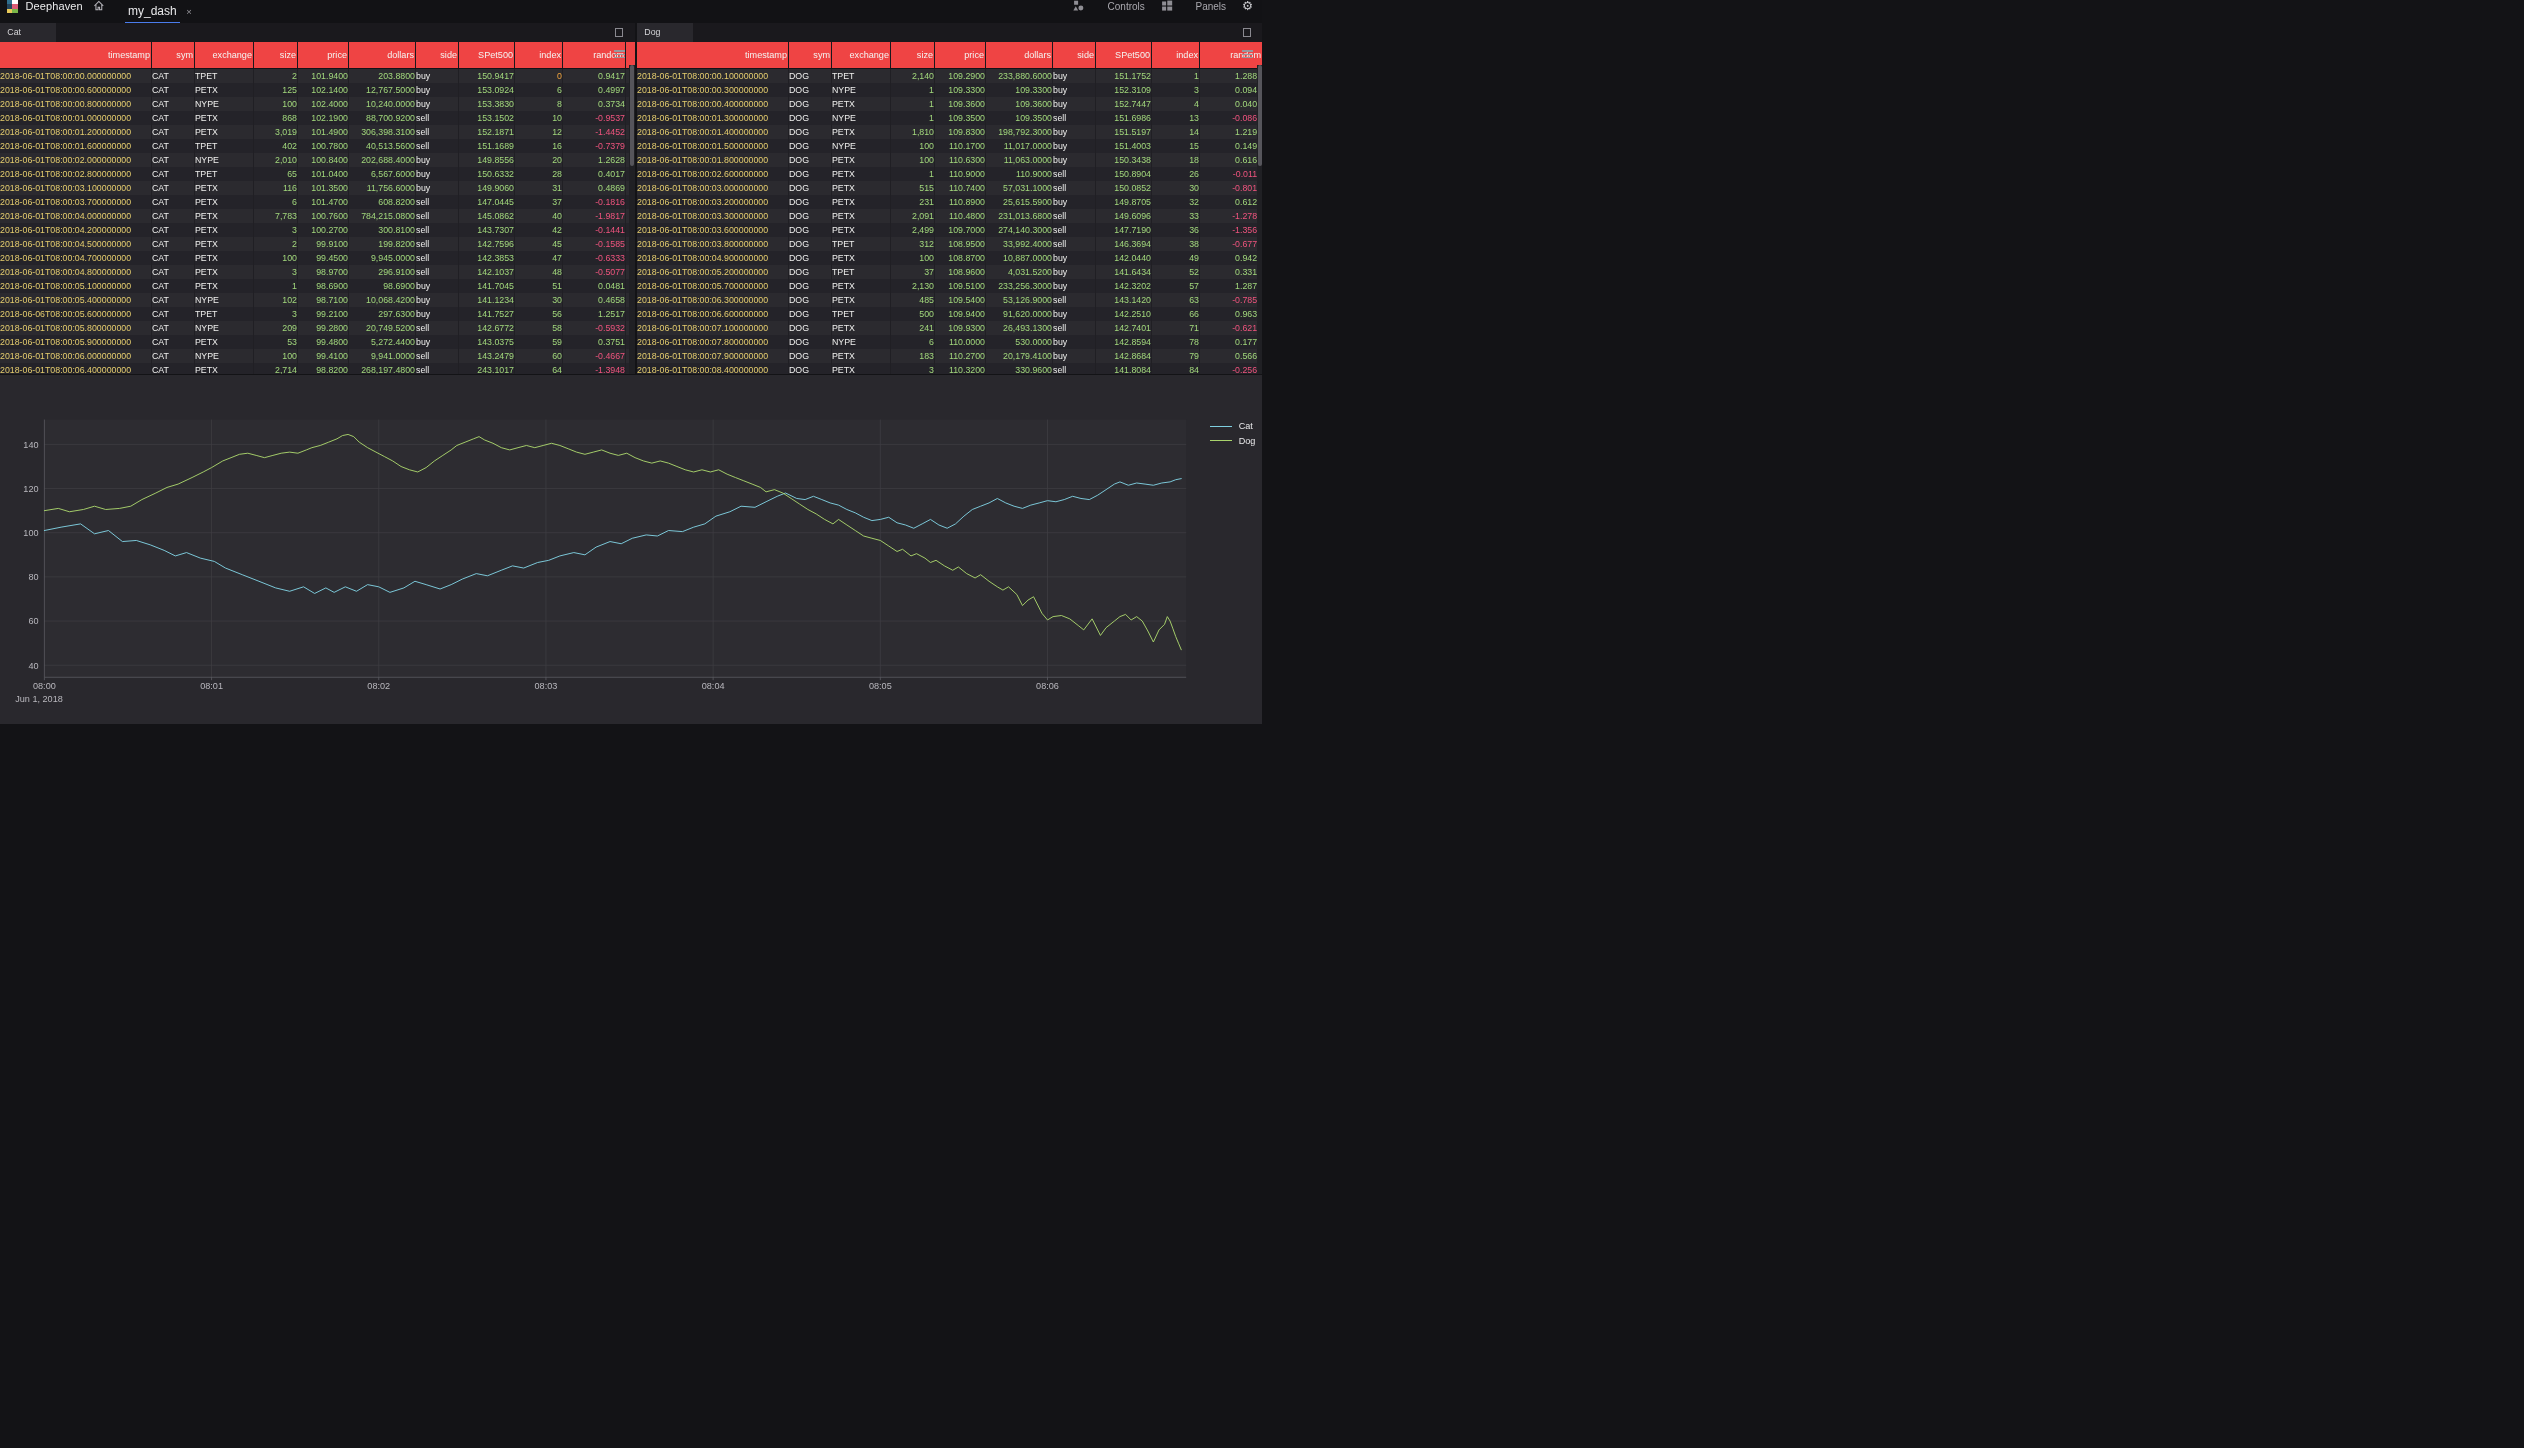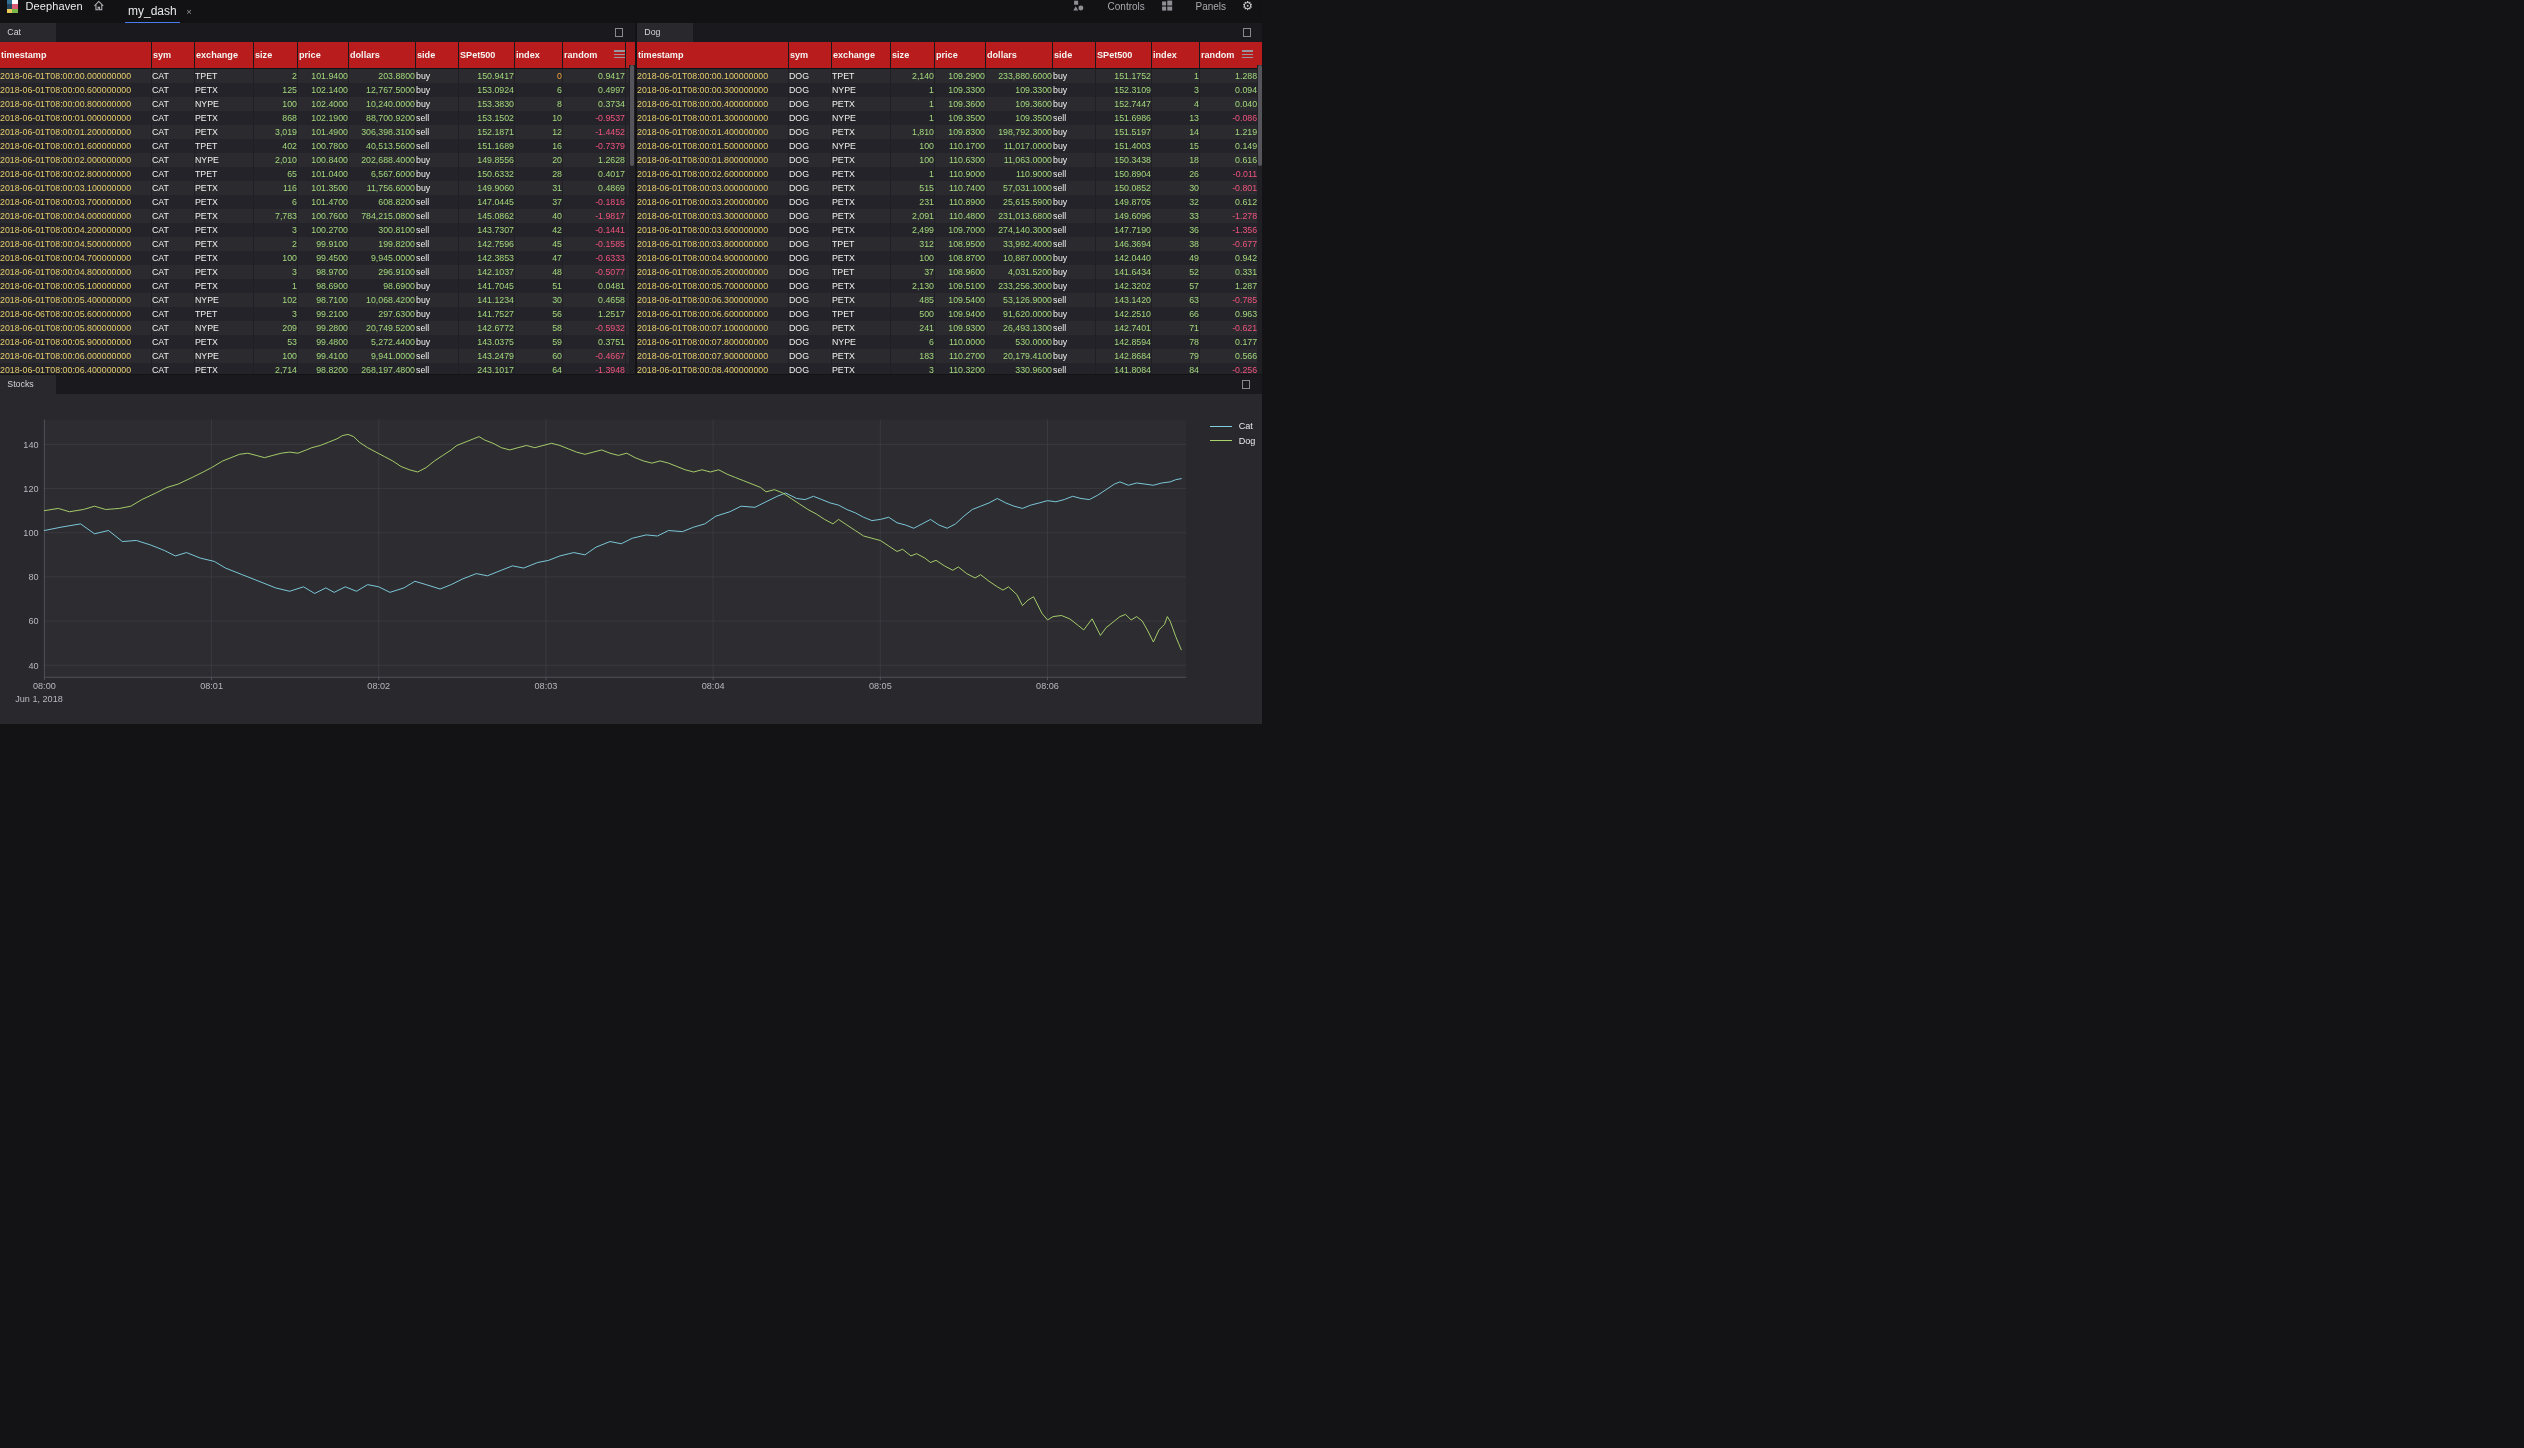--- a/index.html
+++ b/index.html
@@ -30,22 +30,22 @@
   .panel-stocks{left:0;top:375px;width:1262px;height:349px;}
   .tabbar{position:relative;height:19px;background:#1a191d;display:flex;align-items:flex-end;}
   .panel-tab{height:19px;line-height:19px;background:#29282d;padding:0 16px 0 7.3px;
              min-width:33px;font-size:8.8px;color:#d5d5d8;cursor:pointer;}
   .max-icon{position:absolute;right:11.7px;top:5.1px;width:6.6px;height:6.6px;
             border:1.1px solid #8a8990;cursor:pointer;}
 
   
   .grid-wrap{position:absolute;left:0;top:19px;right:0;bottom:0;overflow:hidden;}
   table.data-grid{border-collapse:collapse;table-layout:fixed;width:100%;}
-  table.data-grid th{height:23.4px;background:#b91c1c;color:#f4f4f2;font-size:9.1px;
-       font-weight:bold;text-align:left;border-right:1.5px solid #19181d;
+  table.data-grid th{height:23.4px;background:#ef4444;color:#f4f4f2;font-size:9.1px;
+       font-weight:normal;text-align:right;border-right:1.5px solid #19181d;
        border-bottom:1.5px solid #141318;white-space:nowrap;overflow:hidden;}
   table.data-grid th.filler{border-right:none;}
   table.data-grid td{height:14px;font-size:8.8px;line-height:14px;white-space:nowrap;
        overflow:hidden;border-right:0.7px solid #201f24;padding:0;}
   table.data-grid td.filler{border-right:none;}
   table.data-grid tr:nth-child(odd) td{background:#2b2a2f;}
   table.data-grid tr:nth-child(even) td{background:#242329;}
   td.al{text-align:left;padding-left:7.3px;}
   td.ar{text-align:right;padding-right:7.3px;}
   .c-y{color:#e5cd6e}.c-w{color:#efefed}.c-g{color:#a2d87c}.c-r{color:#f0547e}.c-o{color:#f0a33c}
@@ -746,24 +746,20 @@
       <i></i>
       <i></i>
       <i></i>
     </span>
   <div class="vscroll">
       <div class="thumb"></div>
     </div>
 </div>
 
 <div class="panel panel-stocks">
-  <div class="tabbar">
-    <span class="panel-tab">Stocks</span>
-    <span class="max-icon"></span>
-  </div>
   <div class="chart-area">
     <svg id="chart-svg" width="1262" height="330" viewBox="0 0 1727 452">
         <rect x="60" y="35" width="1564" height="353" fill="#2d2c31"></rect>
         <line x1="60" y1="69" x2="1624" y2="69" stroke="#3f3e44" stroke-width="1"></line>
         <text x="52" y="73.5" fill="#b8b7bd" font-size="12.5" text-anchor="end" font-family="Liberation Sans, sans-serif">140</text>
         <line x1="60" y1="129.5" x2="1624" y2="129.5" stroke="#3f3e44" stroke-width="1"></line>
         <text x="52" y="134" fill="#b8b7bd" font-size="12.5" text-anchor="end" font-family="Liberation Sans, sans-serif">120</text>
         <line x1="60" y1="190" x2="1624" y2="190" stroke="#3f3e44" stroke-width="1"></line>
         <text x="52" y="194.5" fill="#b8b7bd" font-size="12.5" text-anchor="end" font-family="Liberation Sans, sans-serif">100</text>
         <line x1="60" y1="250.5" x2="1624" y2="250.5" stroke="#3f3e44" stroke-width="1"></line>

